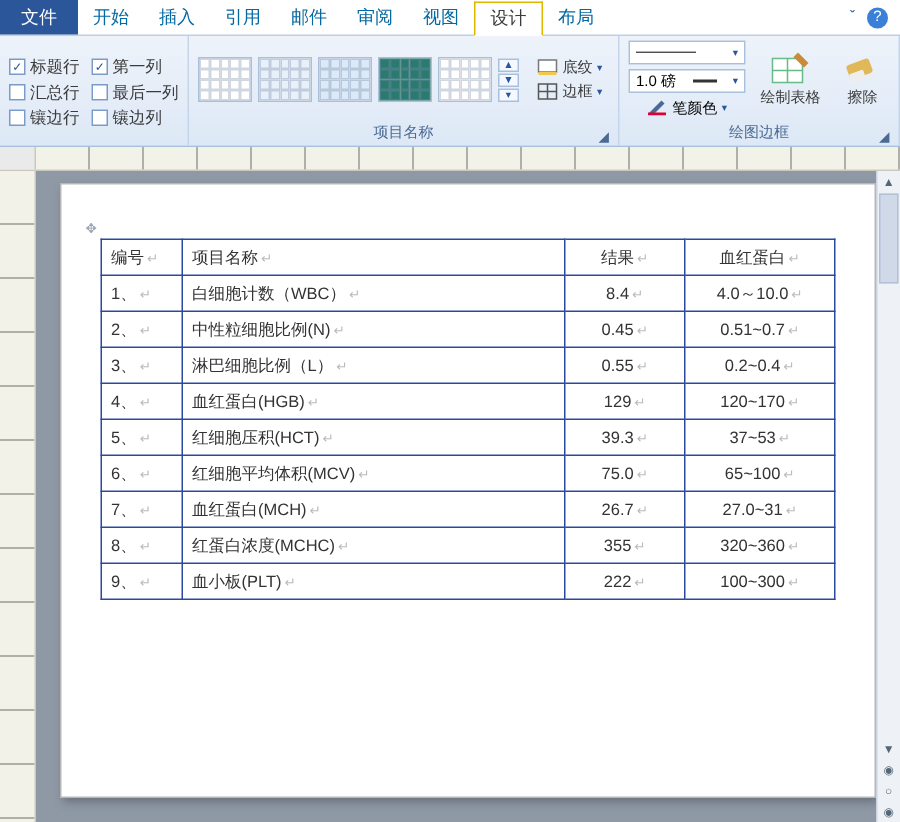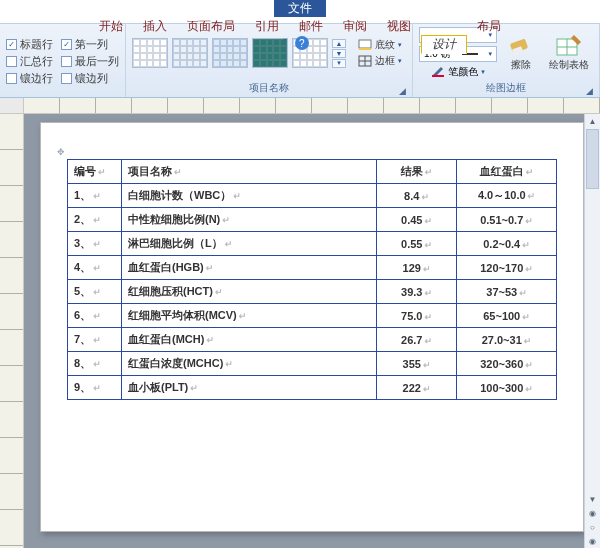--- a/index.html
+++ b/index.html
@@ -14,50 +14,48 @@
     position: relative;
   }
   
   .tab-row {
     display: flex;
     align-items: center;
     height: 24px;
     background: #fff;
     border-bottom: 1px solid #bcd0e6;
     position: relative;
-    flex-direction: column;
   }
   .file-tab {
     background: #2b579a;
     color: #fff;
     padding: 0 14px;
     height: 100%;
     display: flex;
     align-items: center;
     font-size: 12px;
     cursor: pointer;
   }
   .tab {
     padding: 0 10px;
     height: 100%;
     display: flex;
     align-items: center;
-    color: #7f1d1d;
+    color: #0369a1;
     cursor: pointer;
     font-size: 12px;
   }
   .tab.active {
     background: #fff;
     border: 1px solid #e0b800;
     border-bottom: 1px solid #fff;
     border-top: 1px solid #e0b800;
     color: #3b3b3b;
     position: relative;
-    top: 18px;
-    font-style: italic;
+    top: 1px;
   }
   .tab-row .spacer { flex: 1; }
   .help-icons {
     display: flex;
     gap: 8px;
     padding-right: 8px;
     align-items: center;
     color: #2b579a;
   }
   
@@ -229,21 +227,21 @@
   .data-table {
     border-collapse: collapse;
     width: 100%;
   }
   .data-table th, .data-table td {
     border: 1px solid #2b4a9e;
     padding: 4px 6px;
     font-size: 11px;
     color: #333;
     text-align: left;
-    font-weight: bold;
+    font-weight: normal;
   }
   .data-table th { text-align: left; }
   .col-idx { width: 54px; }
   .col-name { }
   .col-res { width: 80px; text-align: center; }
   .col-ref { width: 100px; text-align: center; }
   .data-table td.col-res, .data-table th.col-res,
   .data-table td.col-ref, .data-table th.col-ref { text-align: center; }
   .pm { color: #bbb; font-size: 9px; margin-left: 2px; }
   
@@ -260,21 +258,20 @@
   .sgap { flex: 1; }
 </style>
 </head>
 <body>
 
 <div class="tab-row">
   <div class="file-tab">文件</div>
   <div id="tabs-container" style="display:flex;height:100%">
       <div class="tab">开始</div>
       <div class="tab">插入</div>
-      <div class="tab">页面布局</div>
       <div class="tab">引用</div>
       <div class="tab">邮件</div>
       <div class="tab">审阅</div>
       <div class="tab">视图</div>
       <div class="tab active">设计</div>
       <div class="tab">布局</div>
     </div>
   <div class="spacer"></div>
   <div class="help-icons">
     <span style="font-size:10px;cursor:pointer">ˇ</span>
@@ -483,36 +480,36 @@
                 <rect x="1" y="10" width="12" height="2" fill="#d03"></rect>
               </svg>
           </span>
           <span>笔颜色</span>
             <span class="dd">▾</span>
         </div>
       </div>
       <div class="big-btn">
         <span class="big-ic">
           <svg width="26" height="22">
-              <rect x="3" y="6" width="16" height="10" rx="2" fill="#e0b85a" transform="rotate(-20 11 11)"></rect>
-              <rect x="3" y="12" width="10" height="6" rx="1" fill="#eee" transform="rotate(-20 11 11)"></rect>
-            </svg>
-        </span>
-        <span>擦除</span>
-      </div>
-      <div class="big-btn">
-        <span class="big-ic">
-          <svg width="26" height="22">
               <rect x="1" y="4" width="20" height="16" fill="#fff" stroke="#6b8"></rect>
               <line x1="1" y1="12" x2="21" y2="12" stroke="#6b8"></line>
               <line x1="11" y1="4" x2="11" y2="20" stroke="#6b8"></line>
               <path d="M18 0 L25 7 L22 10 L15 3 Z" fill="#c98b3a"></path>
             </svg>
         </span>
         <span>绘制表格</span>
+      </div>
+      <div class="big-btn">
+        <span class="big-ic">
+          <svg width="26" height="22">
+              <rect x="3" y="6" width="16" height="10" rx="2" fill="#e0b85a" transform="rotate(-20 11 11)"></rect>
+              <rect x="3" y="12" width="10" height="6" rx="1" fill="#eee" transform="rotate(-20 11 11)"></rect>
+            </svg>
+        </span>
+        <span>擦除</span>
       </div>
     </div>
     <div class="group-label">
       <span>绘图边框</span>
       <span class="launcher">◢</span>
     </div>
   </div>
 </div>
 
 <div class="ruler">

